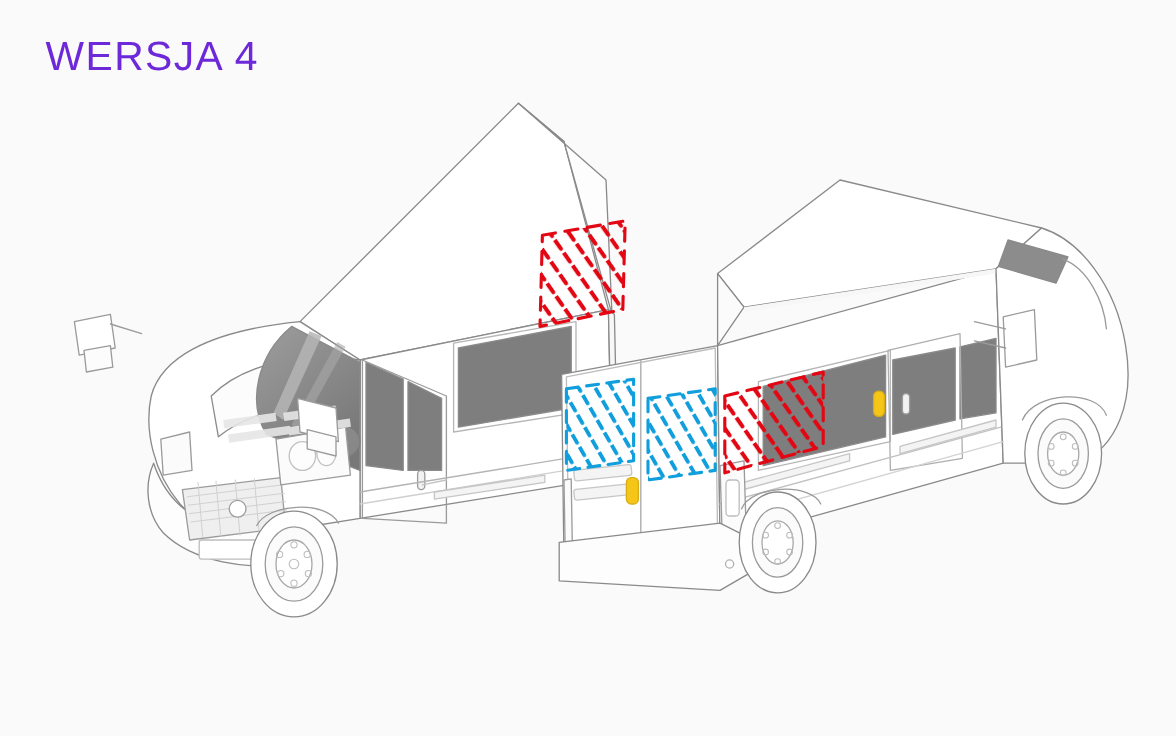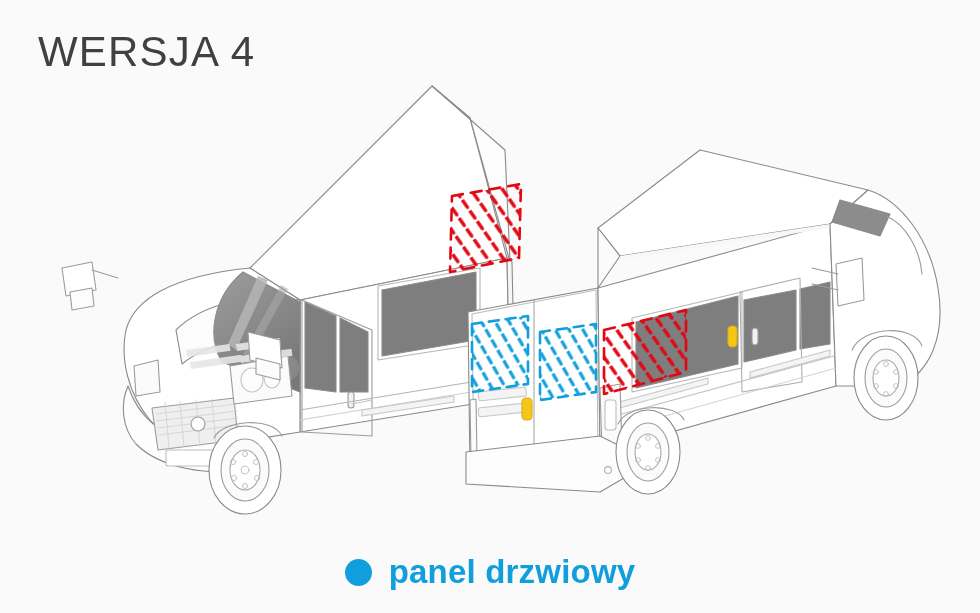--- a/index.html
+++ b/index.html
@@ -7,22 +7,22 @@
   body{
     width:980px;height:613px;
     background:#fafafa;
     font-family:"Liberation Sans","DejaVu Sans",sans-serif;
     overflow:hidden;position:relative;
   }
   #stage{position:relative;width:980px;height:613px;}
 
   .title{
     position:absolute;left:38px;top:28px;
-    font-size:42px;font-weight:400;letter-spacing:1.2px;
-    color:#404040;white-space:nowrap;text-align:center;
+    font-size:34px;font-weight:400;letter-spacing:1.2px;
+    color:#6d28d9;white-space:nowrap;text-align:center;
   }
 
   .art{position:absolute;left:0;top:0;width:980px;height:613px;}
 
   .legend{
     position:absolute;left:0;bottom:22px;width:980px;
     display:flex;justify-content:center;align-items:center;gap:46px;
   }
   .legend-item{display:flex;align-items:center;gap:17px;}
   .dot{width:27px;height:27px;border-radius:50%;flex:0 0 auto;}
@@ -247,19 +247,15 @@
         </g>
 
         <g>
           <path d="M604 330 L686 310 L686 372 L604 394 Z" fill="url(#hatchRed)" stroke="#E30613" stroke-width="2.6" stroke-dasharray="11 8" stroke-linecap="round"></path>
         </g>
       </g>
     </g>
   </svg>
 
   <div class="legend">
-    <div class="legend-item">
-      <span class="dot dot-blue"></span>
-      <span class="legend-label lbl-blue">panel drzwiowy</span>
-    </div>
   </div>
 
 </div>
 
 </body></html>

